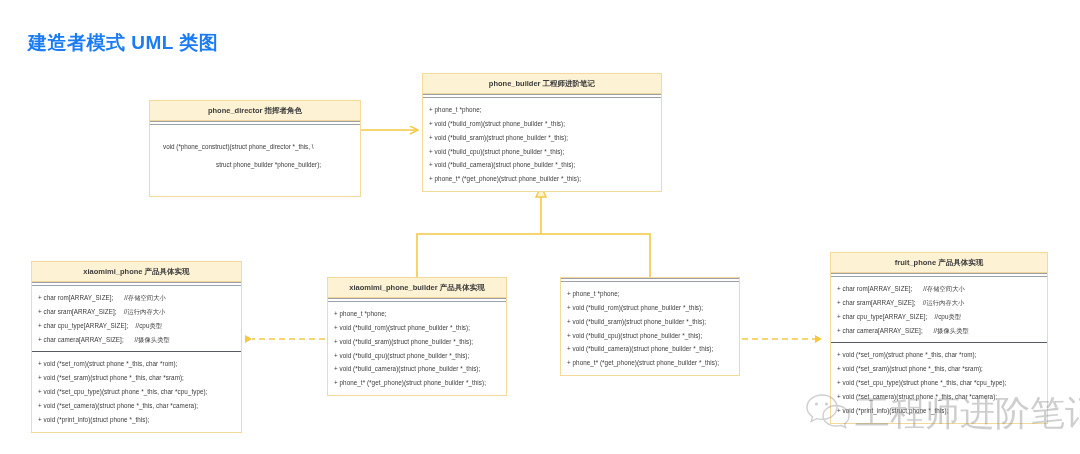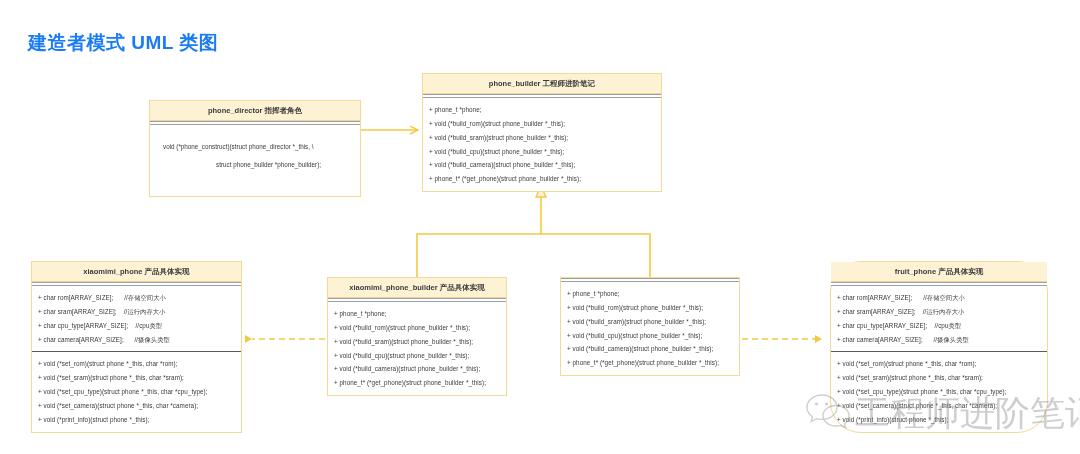--- a/index.html
+++ b/index.html
@@ -80,21 +80,21 @@
     display: block;
     padding-left: 60px;
   }
 
   
   #box-phone-director { left: 134px; top: 100px;  width: 212px; margin-left: 15px; }
   #box-phone-builder  { left: 422px; top: 73px;   width: 240px; }
   #box-xiaomimi-phone { left: 31px;  top: 261px;  width: 211px; }
   #box-xiaomimi-builder { left: 327px; top: 277px; width: 180px; }
   #box-fruit-builder  { left: 560px; top: 277px;  width: 180px; }
-  #box-fruit-phone    { left: 830px; top: 261px;  width: 218px; border-radius: 31px; }
+  #box-fruit-phone    { left: 830px; top: 252px;  width: 218px; }
 
   
   #connectors {
     position: absolute;
     left: 0; top: 0;
     width: 1080px;
     height: 454px;
     pointer-events: none;
   }
 

